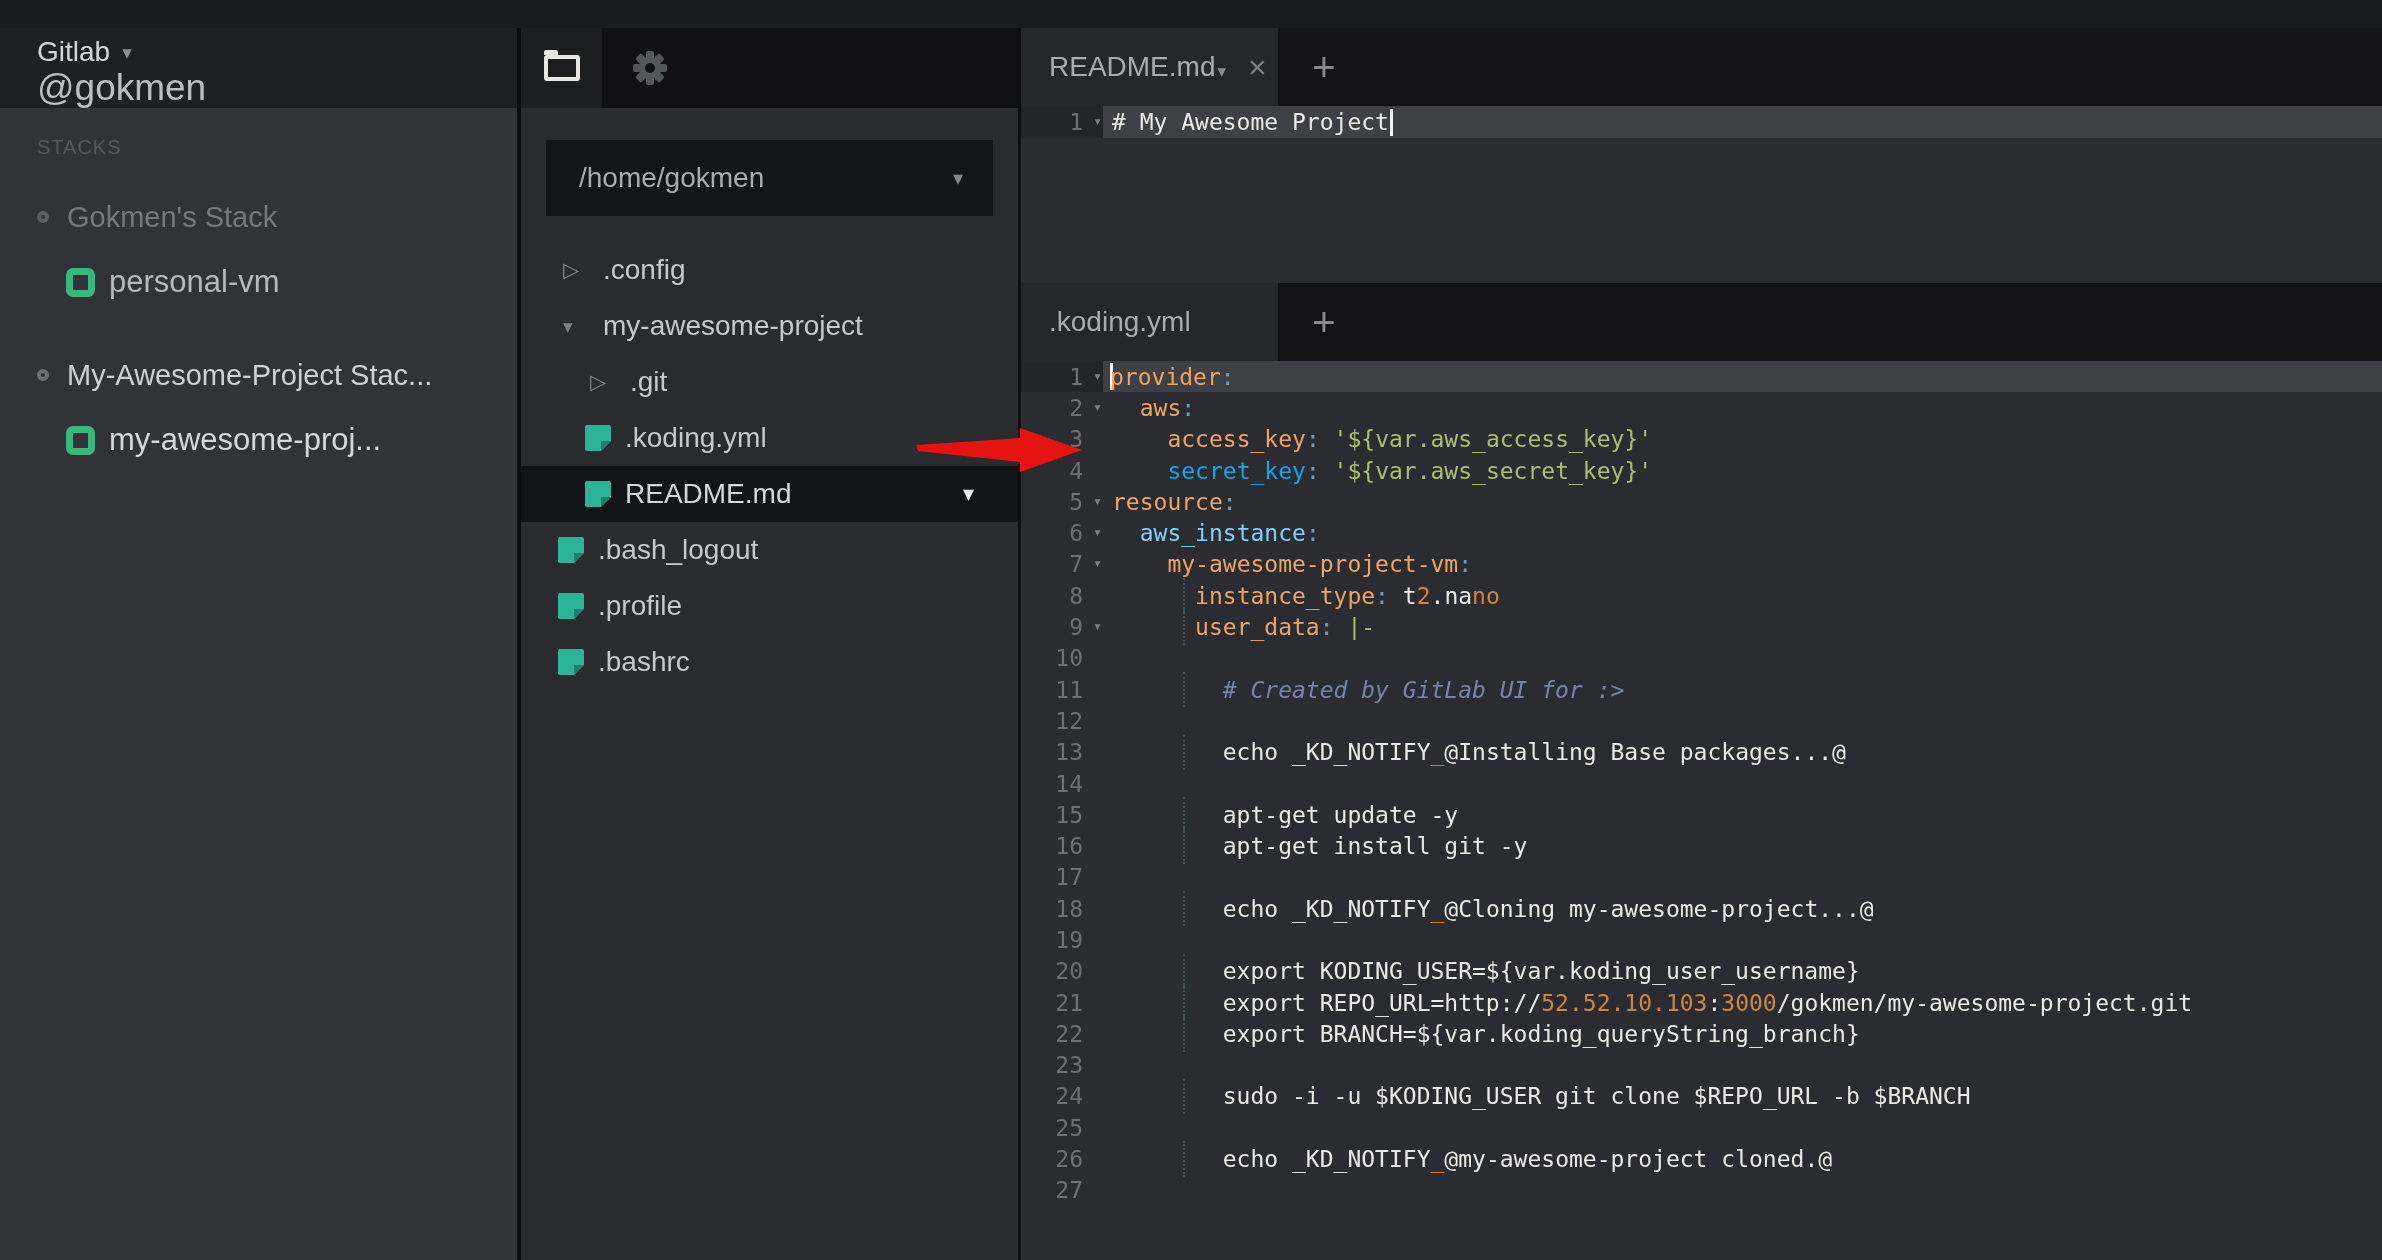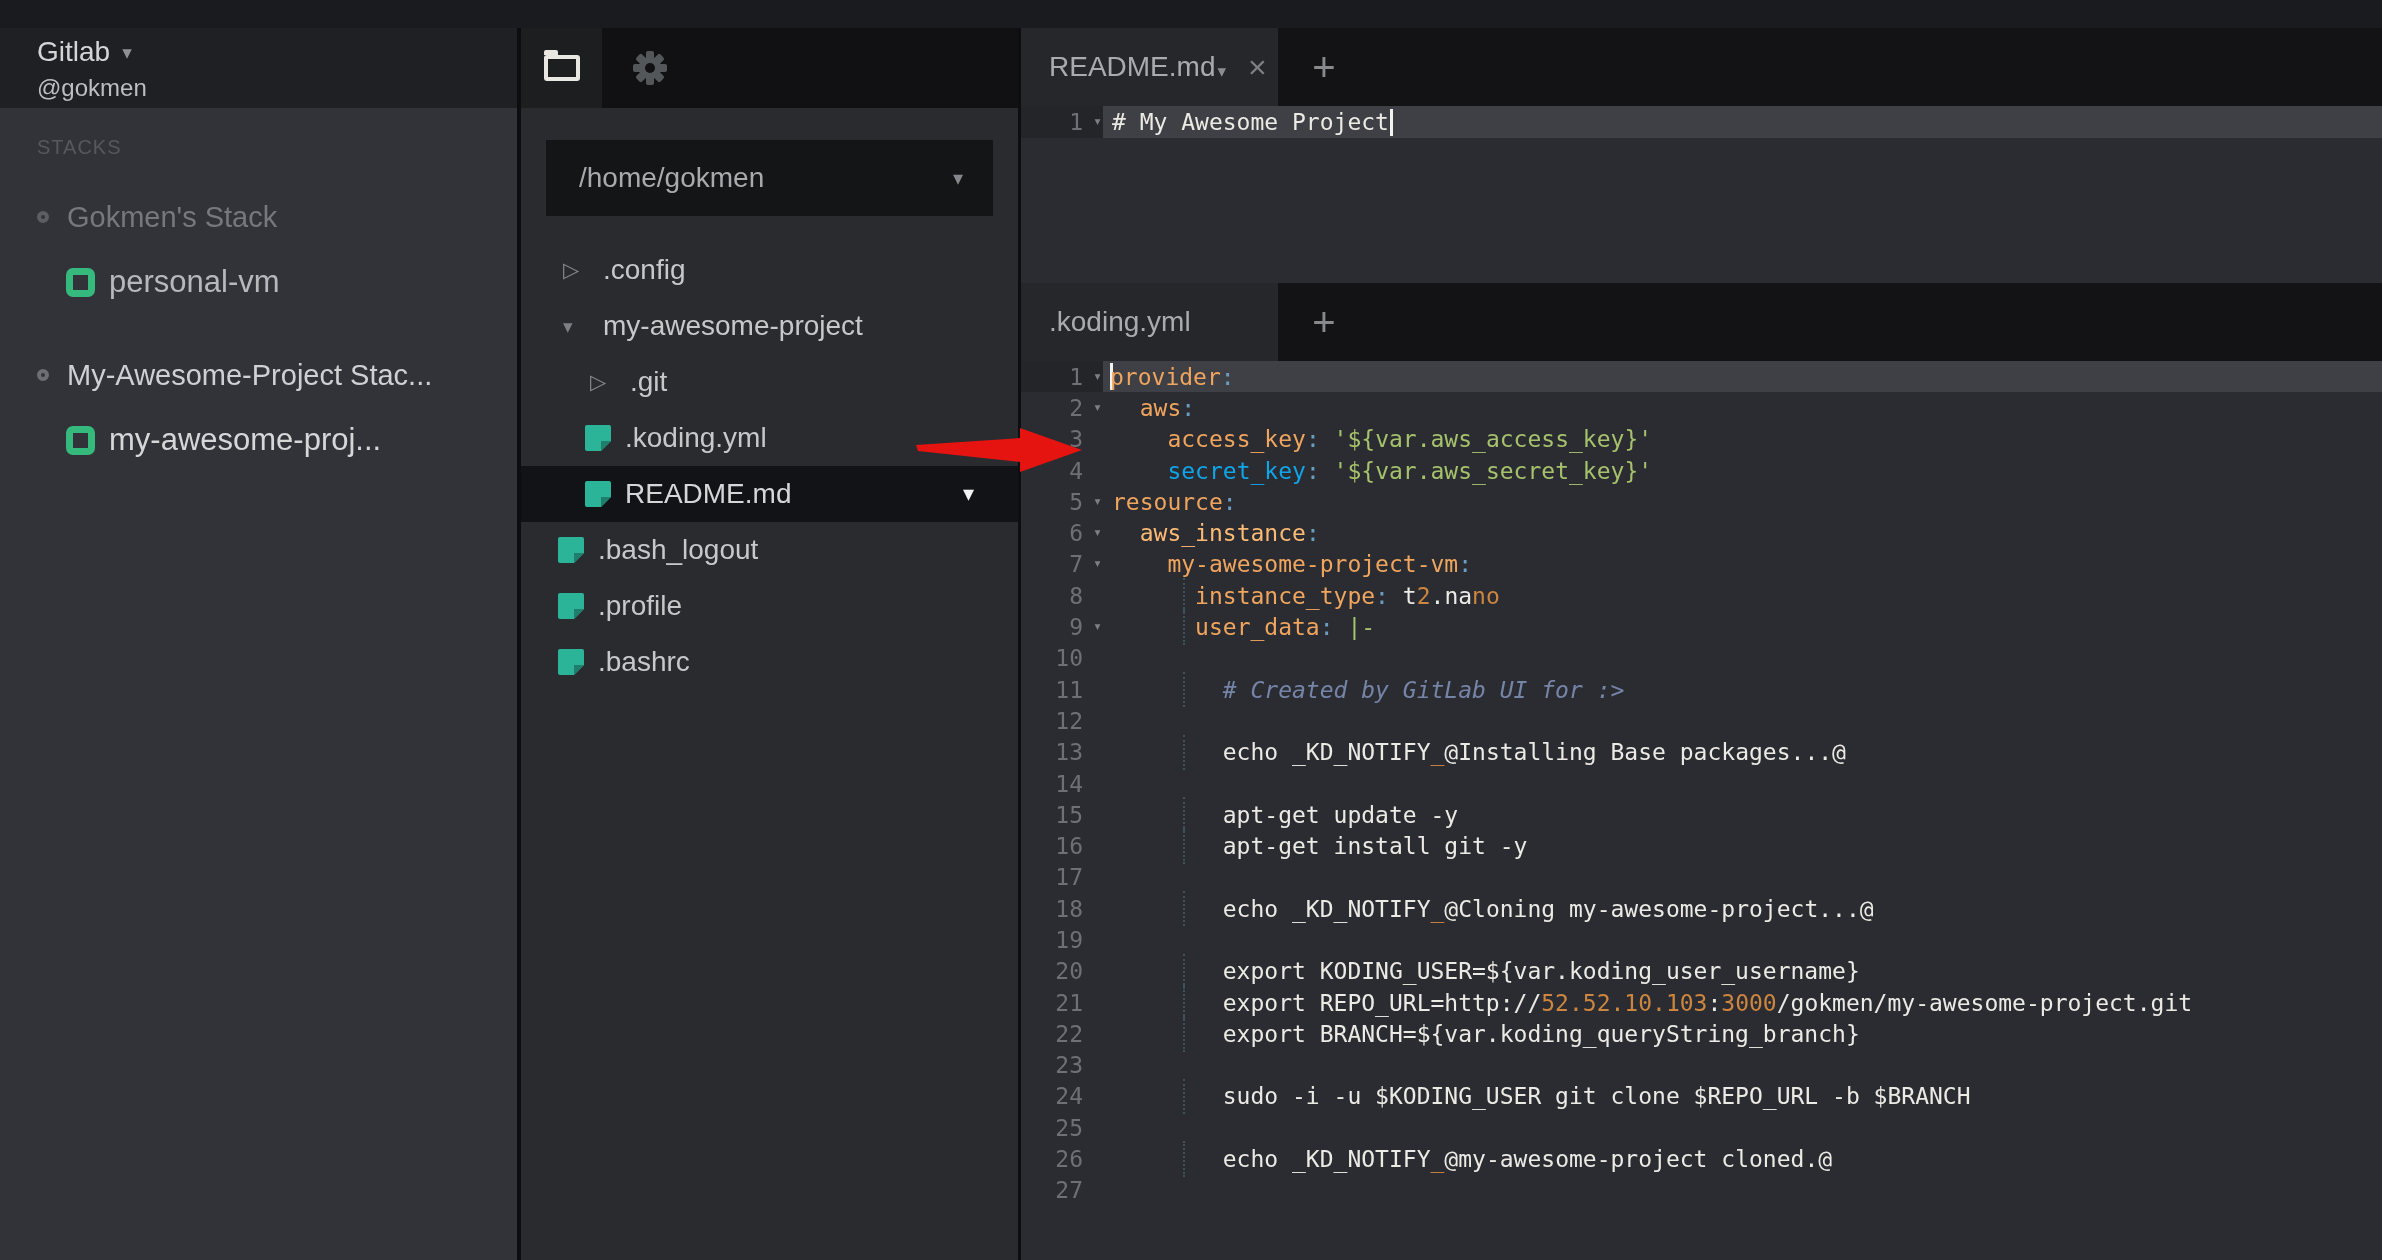--- a/index.html
+++ b/index.html
@@ -4,21 +4,21 @@
 <style>
   html,body{margin:0;padding:0;background:#1a1b1e;}
   .app{position:relative;width:2382px;height:1260px;overflow:hidden;
        font-family:"Liberation Sans","DejaVu Sans",sans-serif;background:#2a2b2f;margin-top:28px;}
 
   
   .sidebar{position:absolute;left:0;top:0;width:517px;height:1260px;background:#323338;}
   .sidebar-header{height:80px;background:#1e2023;padding:6px 0 0 37px;box-sizing:border-box;cursor:pointer;}
   .sb-line1{font-size:28px;color:#d3d5d7;line-height:36px;}
   .sb-caret{font-size:19px;color:#8f9295;margin-left:12px;vertical-align:2px;}
-  .sb-line2{font-size:24px;color:#bcbfc2;line-height:34px;}
+  .sb-line2{font-size:37px;color:#bcbfc2;line-height:34px;}
   .stacks{padding:28px 0 0 37px;}
   .stacks-label{font-size:20px;color:#55585d;height:34px;letter-spacing:1px;}
   .stack-group{margin-top:30px;}
   .stack-group + .stack-group{margin-top:56px;}
   .stack-row{display:flex;align-items:center;height:34px;cursor:pointer;}
   .stack-bullet{width:12px;height:12px;border-radius:50%;border:4px solid #6b6e73;box-sizing:border-box;margin-right:18px;flex:none;}
   .stack-bullet.dim{border-color:#5b5e63;}
   .stack-name{font-size:29px;color:#ced0d3;white-space:nowrap;}
   .stack-name.dim{color:#75787d;}
   .vm-row{display:flex;align-items:center;height:40px;margin-top:28px;margin-left:29px;cursor:pointer;}
@@ -263,21 +263,21 @@
                 <span>5</span>
                 <span class="fold-caret">▾</span>
               </div>
               <div class="code"><span class="tok key" style="color: rgb(239, 165, 94);">resource</span><span class="tok p" style="color: rgb(107, 157, 193);">:</span></div>
             </div>
             <div class="cline">
               <div class="gut">
                 <span>6</span>
                 <span class="fold-caret">▾</span>
               </div>
-              <div class="code"><span class="tok pl" style="color: rgb(236, 234, 228);">  </span><span class="tok key" style="color: #fdba74;">aws_instance</span><span class="tok p" style="color: rgb(107, 157, 193);">:</span></div>
+              <div class="code"><span class="tok pl" style="color: rgb(236, 234, 228);">  </span><span class="tok key" style="color: #7dd3fc;">aws_instance</span><span class="tok p" style="color: rgb(107, 157, 193);">:</span></div>
             </div>
             <div class="cline">
               <div class="gut">
                 <span>7</span>
                 <span class="fold-caret">▾</span>
               </div>
               <div class="code"><span class="tok pl" style="color: rgb(236, 234, 228);">    </span><span class="tok key" style="color: rgb(239, 165, 94);">my-awesome-project-vm</span><span class="tok p" style="color: rgb(107, 157, 193);">:</span></div>
             </div>
             <div class="cline">
               <div class="gut">

